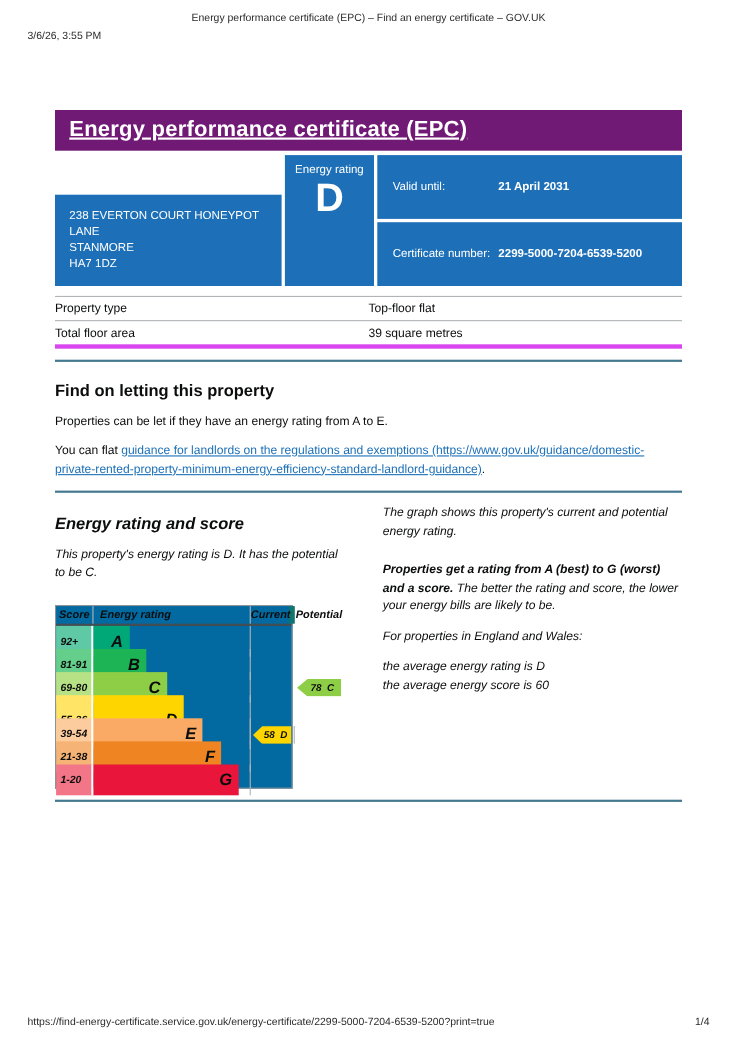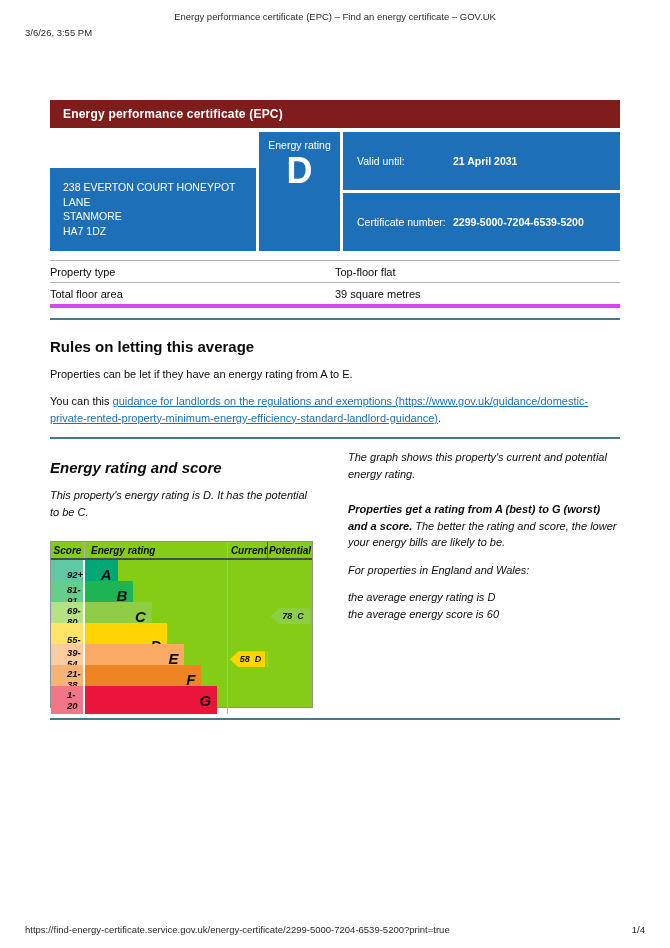--- a/index.html
+++ b/index.html
@@ -11,21 +11,21 @@
   }
   
   .print-header { position:absolute; top:11px; left:25px; right:25px; height:14px; font-size:9.5px; color:#2a2a2a; }
   .print-header .dt { position:absolute; left:0; top:16px; }
   .print-header .doc-title { position:absolute; left:0; right:0; top:0; text-align:center; }
   .print-footer { position:absolute; bottom:13px; left:25px; right:25px; font-size:9.5px; color:#2a2a2a; display:flex; justify-content:space-between; }
 
   .content { position:absolute; top:100px; left:50px; width:570px; }
 
   
-  .banner { background:#7f1d1d; color:#fff; font-weight:bold; font-size:12px; padding:7px 13px; letter-spacing:.2px; }
+  .banner { background:#701a75; color:#fff; font-weight:bold; font-size:20px; padding:7px 13px; letter-spacing:.2px;text-decoration:underline; }
 
   
   .summary { display:grid; grid-template-columns:206px 81px 1fr; gap:3px; margin-top:4px; background:#fff; }
   .cell { background:#1d70b8; color:#fff; }
   .addr { padding:12px 13px; font-size:10.5px; line-height:1.4;margin-top:36px; }
   .ratingcell { text-align:center; padding-top:7px; }
   .ratingcell .lbl { font-size:10.5px; }
   .ratingcell .big { font-size:36px; font-weight:bold; line-height:1.05; margin-top:1px; }
   .validity { display:grid; grid-template-rows:1fr 1fr; gap:3px; background:#fff; }
   .vrow { background:#1d70b8; display:flex; align-items:center; padding-left:14px; font-size:10.5px; color:#fff; }
@@ -44,29 +44,29 @@
   p { font-size:11px; line-height:1.5; margin:11px 0; }
   a { color:#1d70b8; text-decoration:underline; }
 
   .two-col { display:grid; grid-template-columns:268px 272px; column-gap:30px; margin-top:2px; align-items:start;font-style:italic; }
   .col-right p:first-child { margin-top:8px; }
   .p-link { margin-top:21px; }
   .p-bold-lead { margin-top:19px; }
   .avg-line { display:block; }
 
   
-  .epc-graph { margin-top:21px; width:263px; border:1px solid #8d9499; background:#84cc16; }
+  .epc-graph { margin-top:21px; width:216px; border:1px solid #8d9499; background:#0369a1; }
   .epc-head { display:grid; grid-template-columns:34px 143px 40px 44px; border-bottom:2px solid #454d52; font-weight:bold; font-size:10px; }
   .epc-head > div { padding:3px 0 2px; }
   .epc-head .h-score { text-align:center; border-right:1px solid #b1b4b6; }
   .epc-head .h-rating { padding-left:6px; border-right:1px solid #b1b4b6; }
-  .epc-head .h-current { text-align:right; border-right:1px solid #0f766e; }
+  .epc-head .h-current { text-align:left; border-right:5px solid #0f766e; }
   .epc-head .h-potential { text-align:center; }
   .epc-row { display:grid; grid-template-columns:34px 143px 40px 44px; height:21px; }
-  .epc-score { font-weight:bold; font-size:9.5px; display:flex; align-items:center; padding-left:16px; border-right:2px solid #fff; }
+  .epc-score { font-weight:bold; font-size:9.5px; display:flex; align-items:center; padding-left:4px; border-right:2px solid #fff; }
   .epc-ratingcell { border-right:1px solid #b1b4b6; }
   .epc-currentcell { border-right:1px solid #b1b4b6; display:flex; align-items:center; justify-content:flex-start;margin-top:28px; }
   .epc-potentialcell { display:flex; align-items:center; justify-content:center; }
   .epc-bar { height:100%; display:flex; align-items:center; justify-content:flex-end; padding-right:6px; font-weight:bold; font-size:15px; color:#0b0c0c; }
   .epc-arrow { height:16px; clip-path:polygon(0 50%, 24% 0, 100% 0, 100% 100%, 24% 100%); display:flex; align-items:center; justify-content:center; gap:5px; font-weight:bold; font-size:9px; color:#0b0c0c; padding-left:6px; }
 </style>
 </head>
 <body>
 
 <div class="print-header">
@@ -108,24 +108,24 @@
       <div class="kv-value">Top-floor flat</div>
     </div>
     <div class="kv-row">
       <div class="kv-label">Total floor area</div>
       <div class="kv-value">39 square metres</div>
     </div>
   </div>
 
   <hr class="section-break">
 
-  <h2>Rules on letting this average</h2>
+  <h2>Find on letting this property</h2>
   <p>Properties can be let if they have an energy rating from A to E.</p>
   <p>
-    <span>You can this </span><a href="#">guidance for landlords on the regulations and exemptions (https://www.gov.uk/guidance/domestic-private-rented-property-minimum-energy-efficiency-standard-landlord-guidance)</a><span>.</span>
+    <span>You can flat </span><a href="#">guidance for landlords on the regulations and exemptions (https://www.gov.uk/guidance/domestic-private-rented-property-minimum-energy-efficiency-standard-landlord-guidance)</a><span>.</span>
   </p>
 
   <hr class="section-break">
 
   <div class="two-col">
     <div class="col-left">
       <h2>Energy rating and score</h2>
       <p>This property's energy rating is D. It has the potential to be C.</p>
 
       <div class="epc-graph">

